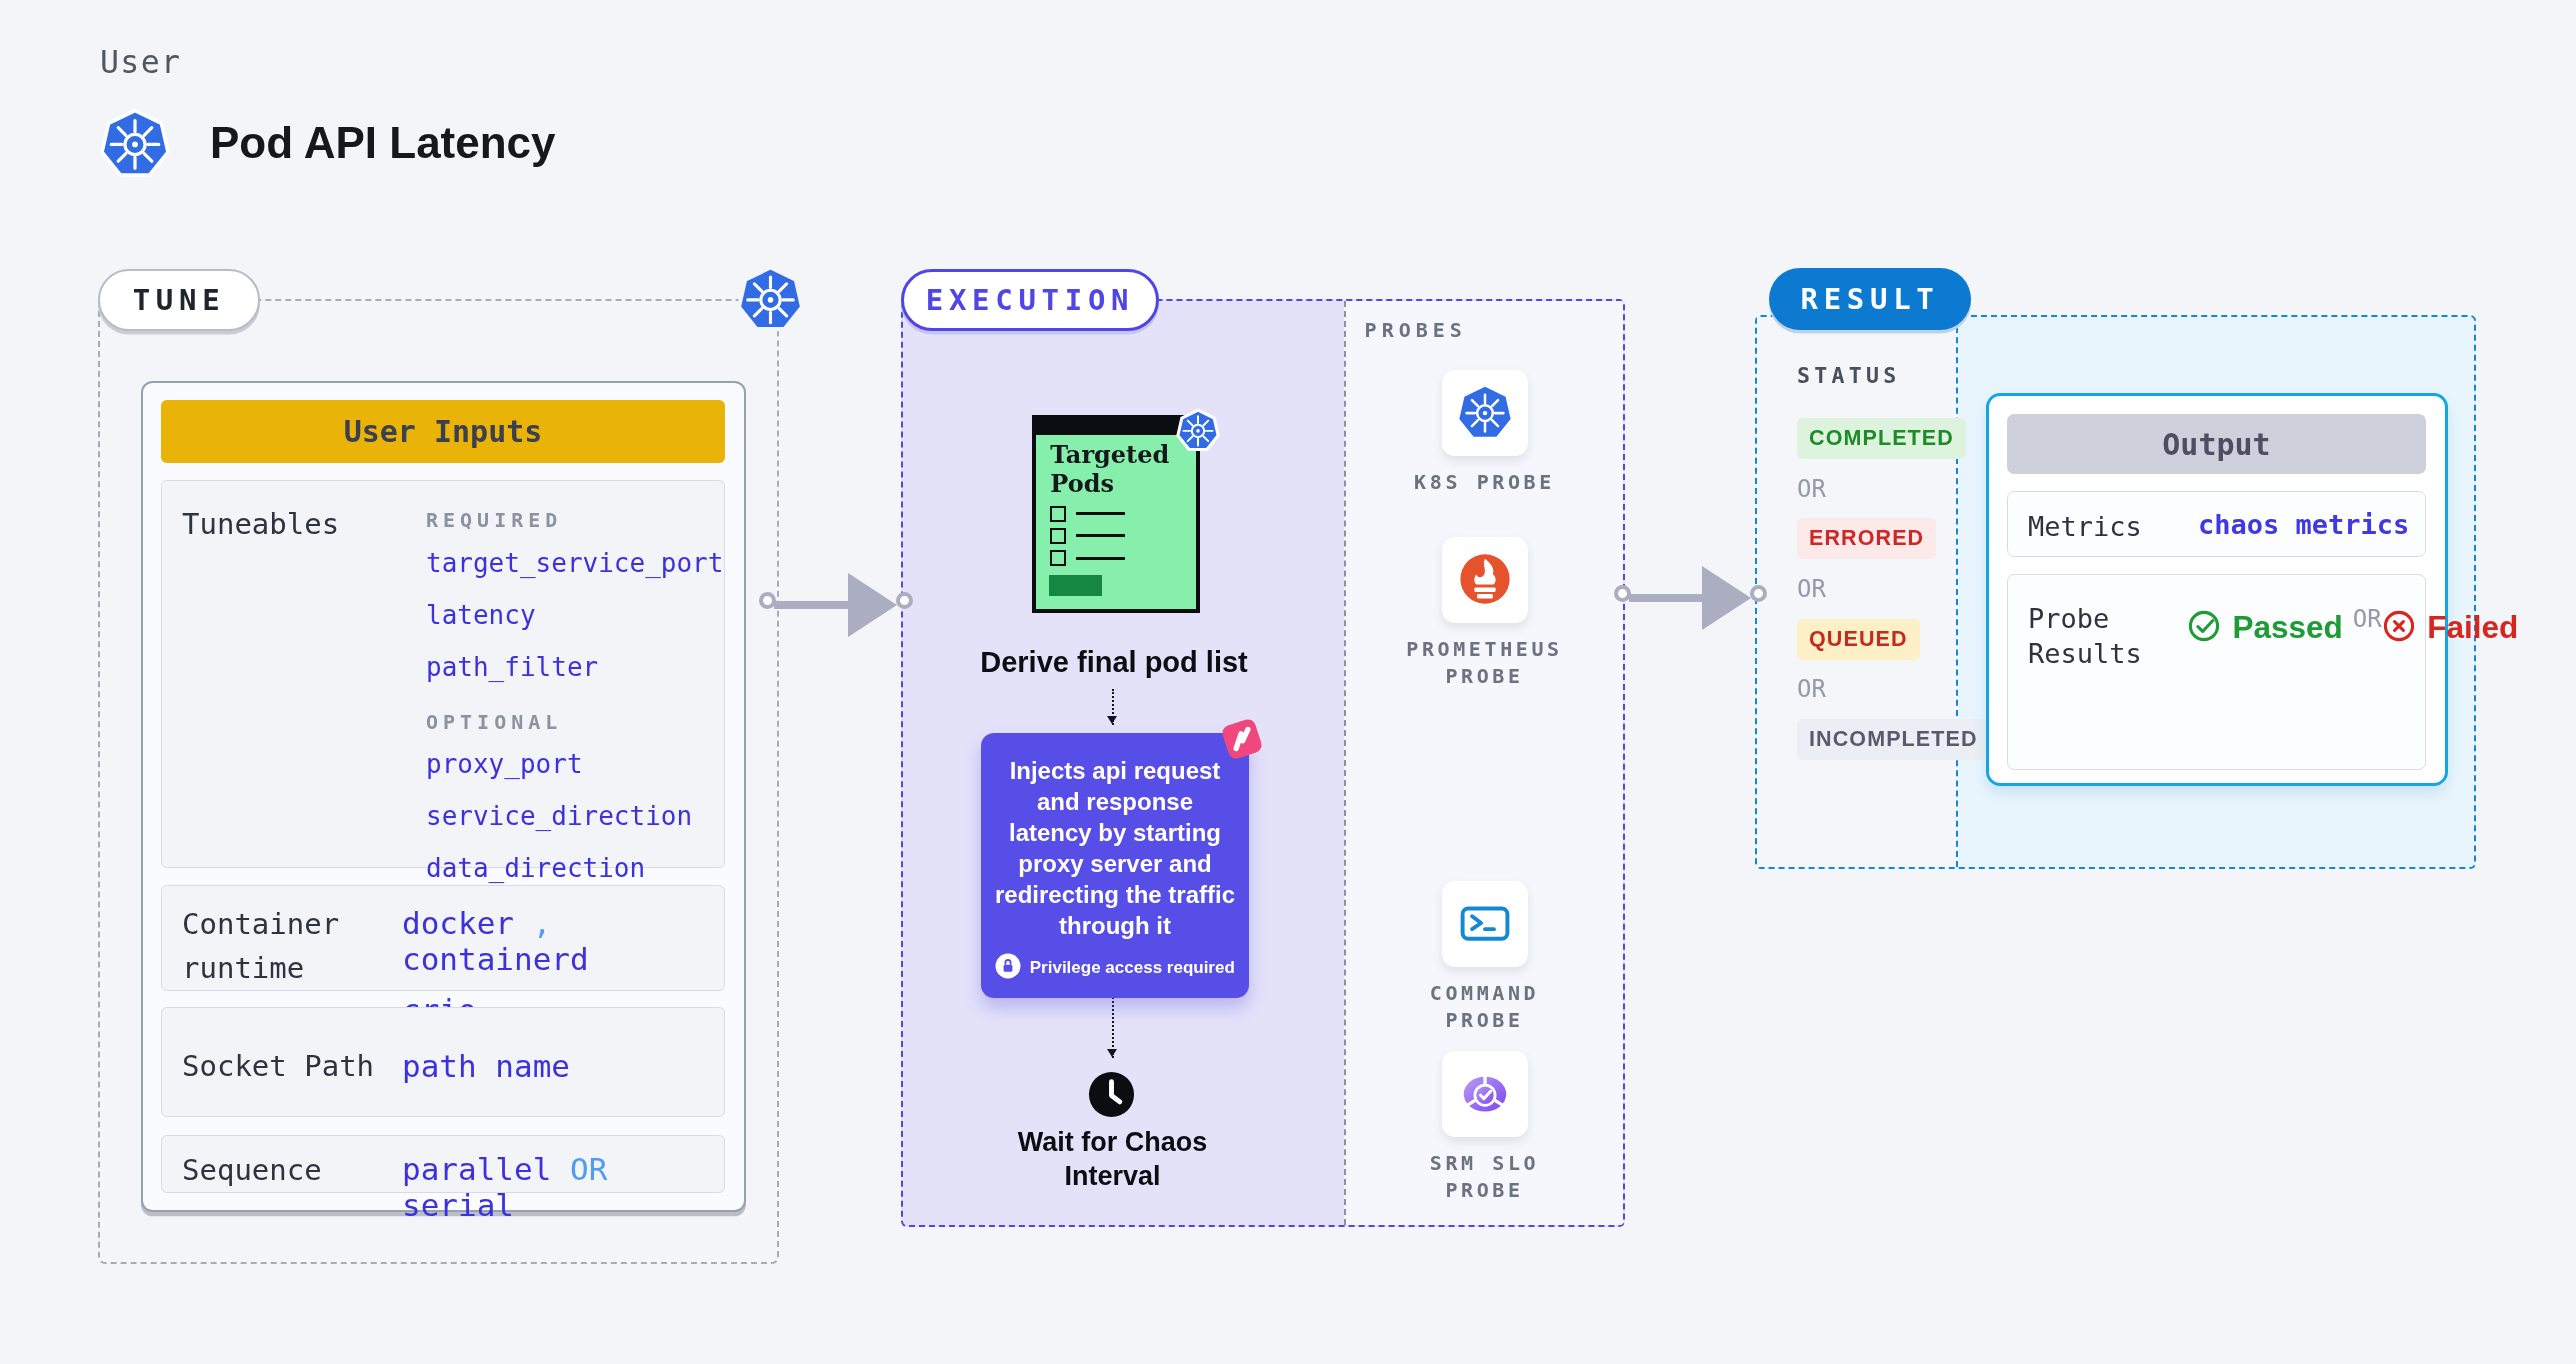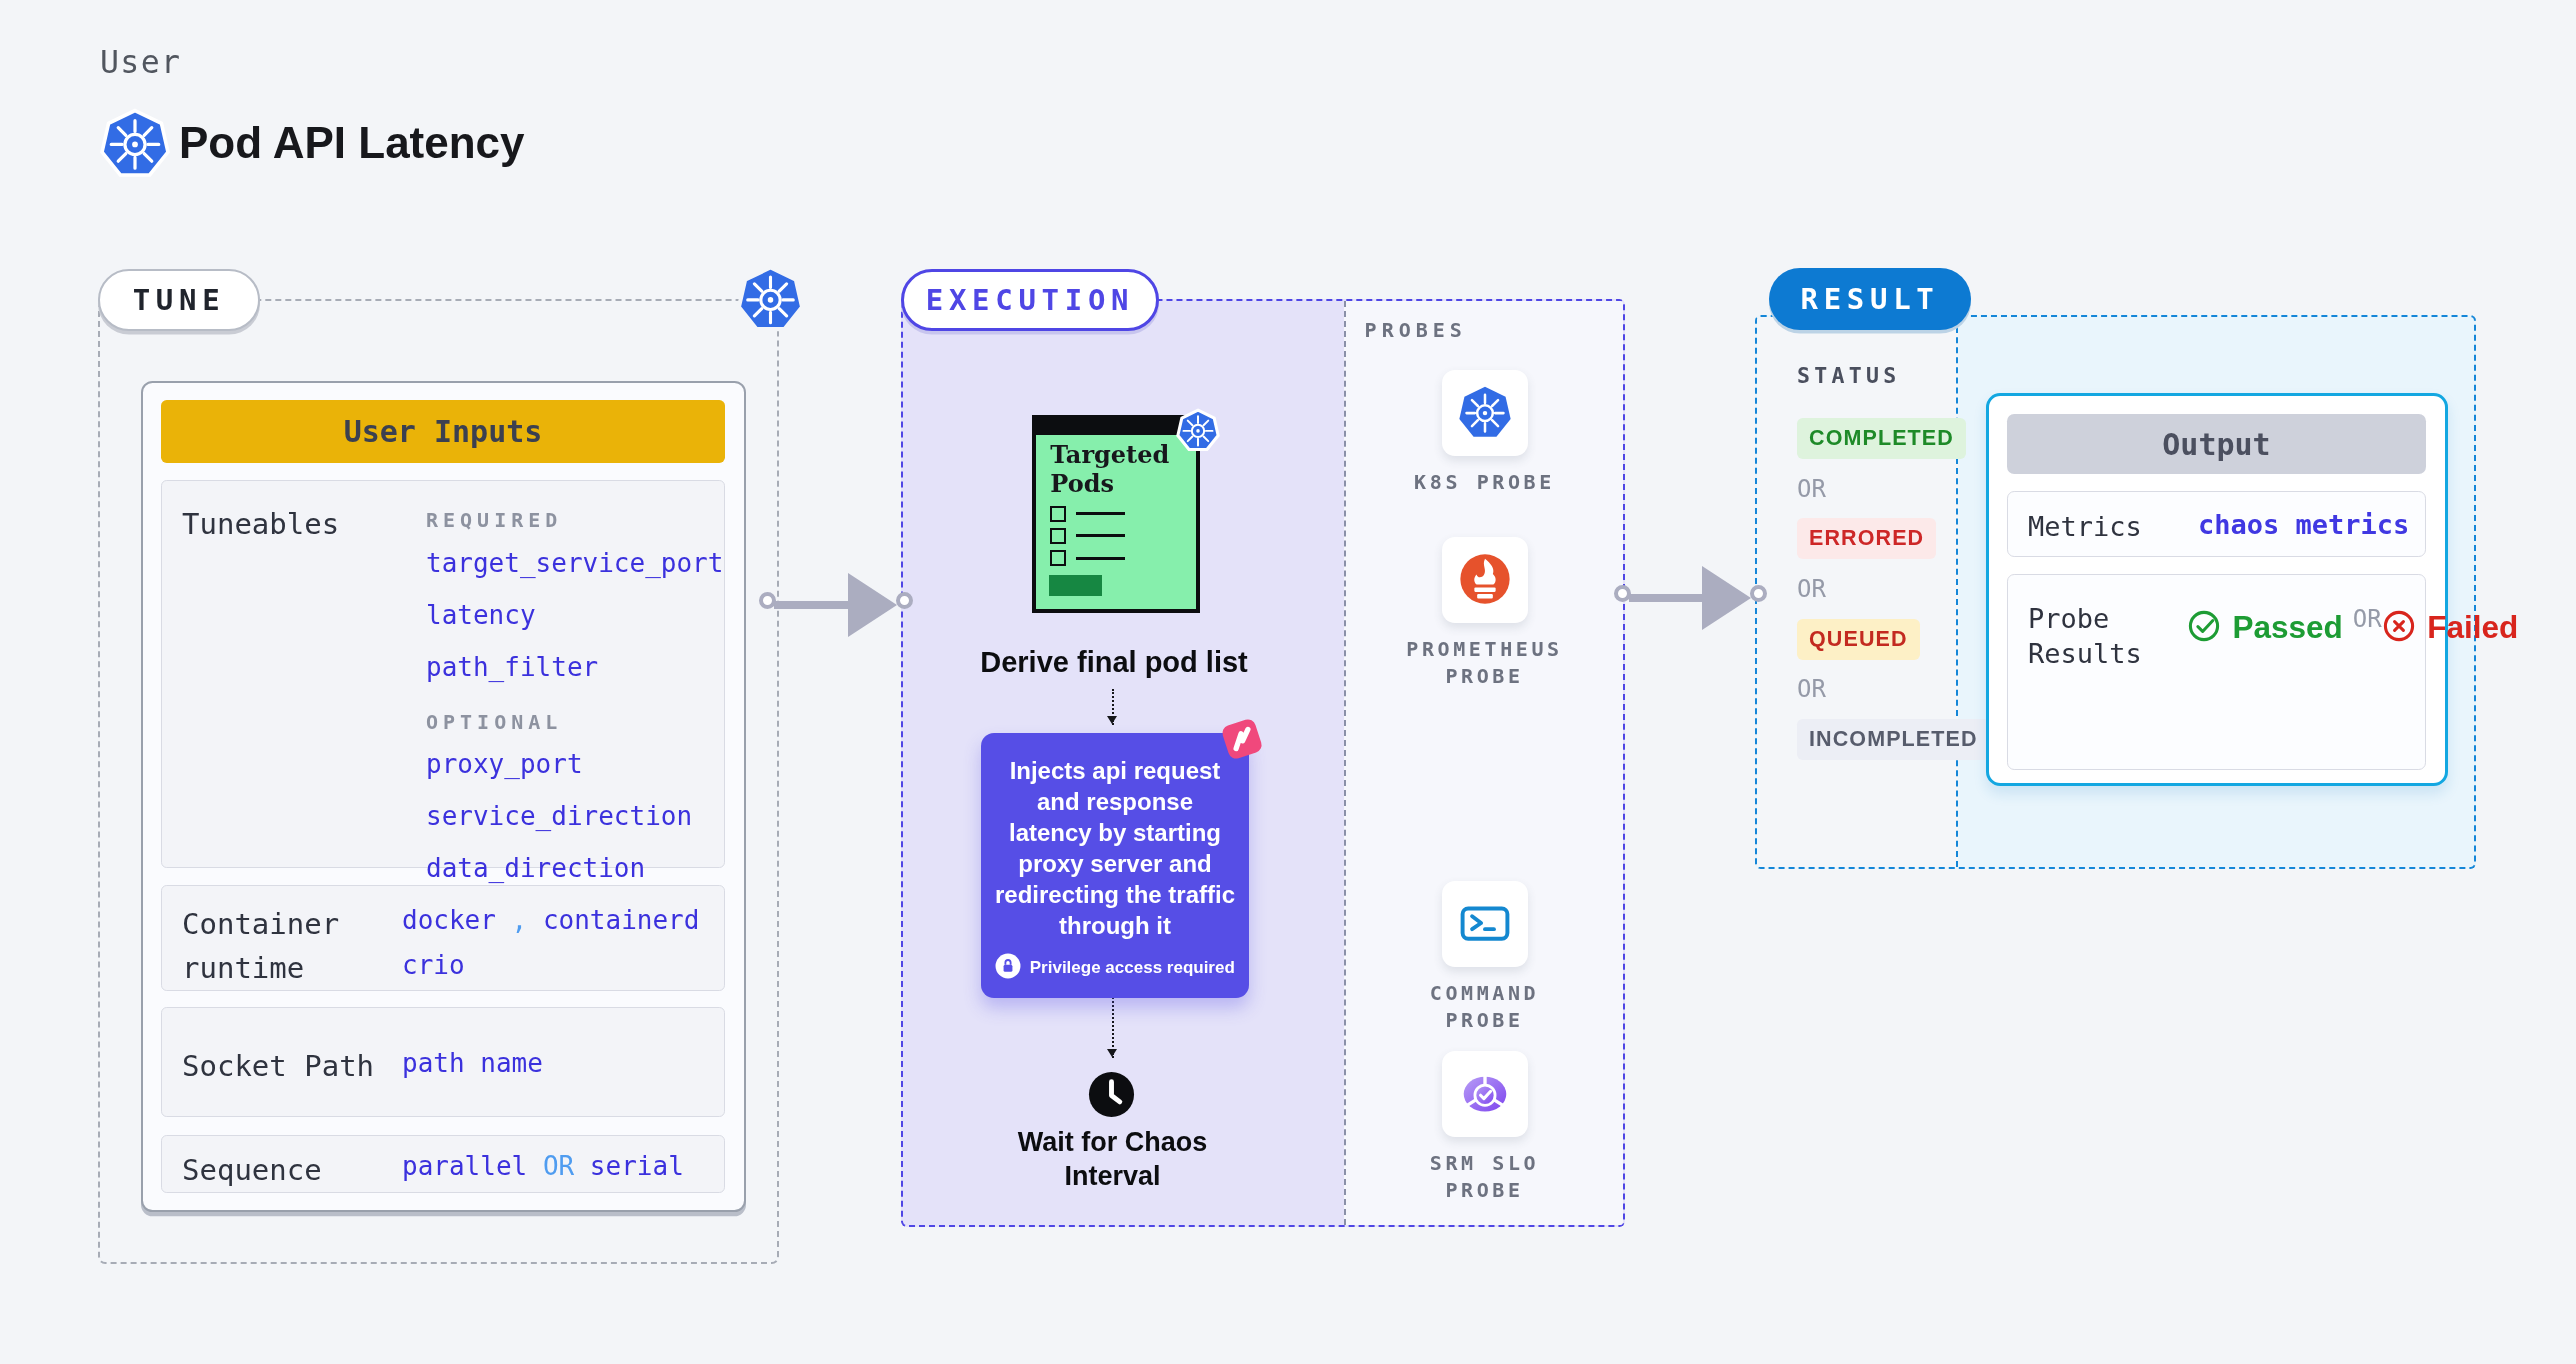--- a/index.html
+++ b/index.html
@@ -12,21 +12,21 @@
     --gray-text:#8d92a0; --dark-text:#17181c; --output-border:#13a7e1; --arrow-gray:#abadc0;
   }
   *{margin:0;padding:0;box-sizing:border-box;}
   html,body{background:var(--page-bg);}
   .canvas{position:relative;width:2576px;height:1365px;background:var(--page-bg);
     font-family:"DejaVu Sans Mono",monospace;color:var(--dark-text);overflow:hidden;}
   .abs{position:absolute;}
 
   
   .eyebrow{left:100px;top:44px;font-size:31.5px;color:#51565f;letter-spacing:1.4px;}
-  .title-row{left:99px;top:107px;display:flex;align-items:center;gap:8px;}
+  .title-row{left:99px;top:107px;display:flex;align-items:center;gap:39px;}
   .page-title{font-family:"Liberation Sans",sans-serif;font-weight:800;font-size:44px;color:var(--dark-text);}
   .k8s-title-icon{width:72px;height:72px;}
 
   
   .pill{height:62px;border-radius:31.5px;display:flex;align-items:center;justify-content:center;
     font-size:29px;font-weight:bold;letter-spacing:5.7px;z-index:5;}
   .pill-tune{left:98px;top:269px;width:162px;background:#fff;border:2.9px solid #b7bcc6;color:#20242c;
     box-shadow:0 3.6px 0 #c9ccd4;}
   .pill-exec{left:901px;top:269px;width:258px;background:#fff;border:3.6px solid var(--indigo);color:var(--indigo);
     box-shadow:0 3.6px 0 #c7c5ee;}
@@ -37,21 +37,21 @@
   .tune-k8s-corner{left:736px;top:264px;width:69px;height:69px;z-index:6;}
   .ui-card{left:141px;top:381px;width:605px;height:831px;background:#fafbfe;border:2.9px solid #99a0ac;
     border-radius:11.5px;box-shadow:0 4.3px 0 #b9bec9;z-index:4;}
   .ui-header{left:18px;top:17px;width:564px;height:63px;background:#eab308;border-radius:5.7px;
     display:flex;align-items:center;justify-content:center;font-size:30px;font-weight:bold;color:#3b4050;}
   .ui-row{left:18px;width:564px;background:#f3f4f8;border:1.4px solid #d9dbe4;border-radius:5.7px;}
   .row-label{position:absolute;left:20px;font-size:29px;color:#2f333f;line-height:1.5;}
   .tuneable-col{position:absolute;left:264px;top:21.5px;display:flex;flex-direction:column;}
   .req-label{font-size:20px;font-weight:bold;color:var(--gray-text);letter-spacing:5px;margin:5.7px 0 15.8px;}
   .tn-item{font-size:26px;font-weight:500;color:var(--link-blue);margin-bottom:22px;}
-  .val-col{position:absolute;left:240px;font-size:26px;font-weight:500;color:var(--link-blue);}
+  .val-col{position:absolute;left:240px;font-size:31px;font-weight:500;color:var(--link-blue);}
   .sep-blue{color:var(--light-blue);font-weight:500;}
 
   
   .flow-arrow{height:0;z-index:3;}
   .flow-arrow .line{position:absolute;left:4.3px;right:29px;top:-3.6px;height:7.9px;background:var(--arrow-gray);}
   .flow-arrow .head{position:absolute;right:4.3px;top:-32px;width:0;height:0;
     border-top:32px solid transparent;border-bottom:32px solid transparent;border-left:49px solid var(--arrow-gray);}
   .flow-arrow .dot{position:absolute;width:17px;height:17px;border-radius:50%;background:#fff;
     border:4.3px solid var(--arrow-gray);top:-13px;}
   .flow-arrow .dot.start{left:-11.5px;} .flow-arrow .dot.end{right:-11.5px;}

